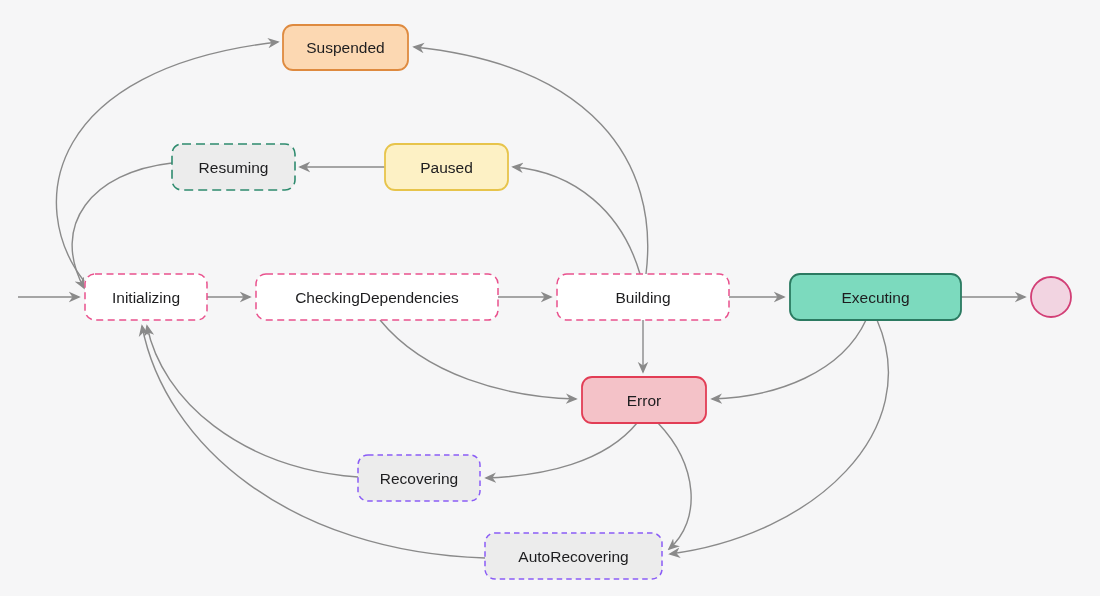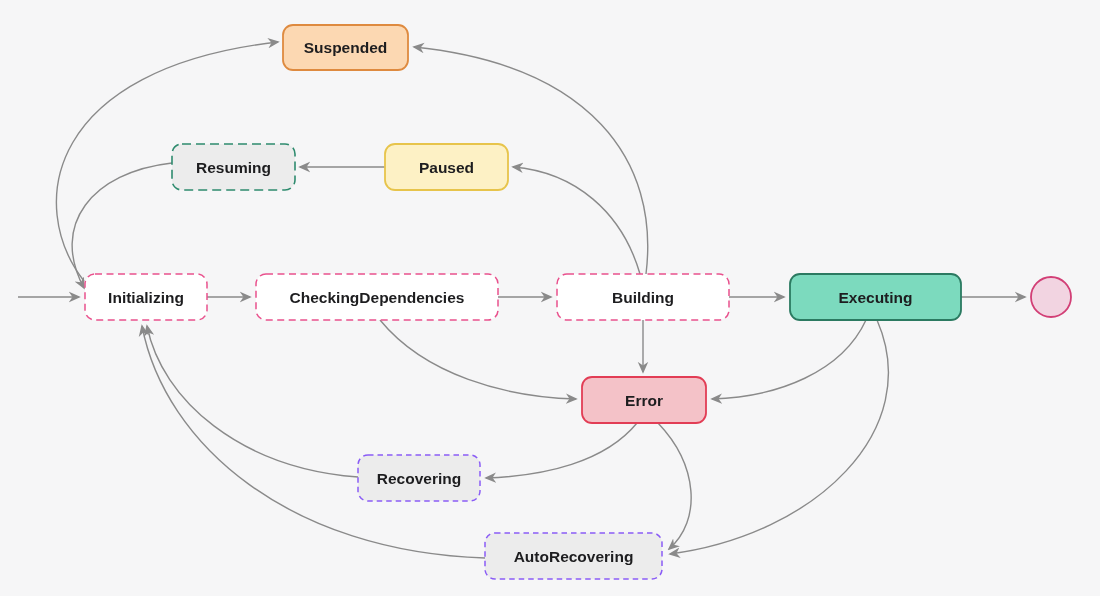--- a/index.html
+++ b/index.html
@@ -7,21 +7,20 @@
     padding: 0;
     width: 1100px;
     height: 596px;
     overflow: hidden;
     font-family: "Liberation Sans", sans-serif;
   }
   #stage {
     width: 1100px;
     height: 492px;
     position: relative;
-    font-weight: bold;
   }
   svg { display: block; }
   text.node-label {
     font-family: "Liberation Sans", sans-serif;
     font-size: 15.5px;
     fill: #1d1d1f;
     text-anchor: middle;
     dominant-baseline: middle;
   }
   .edge {

